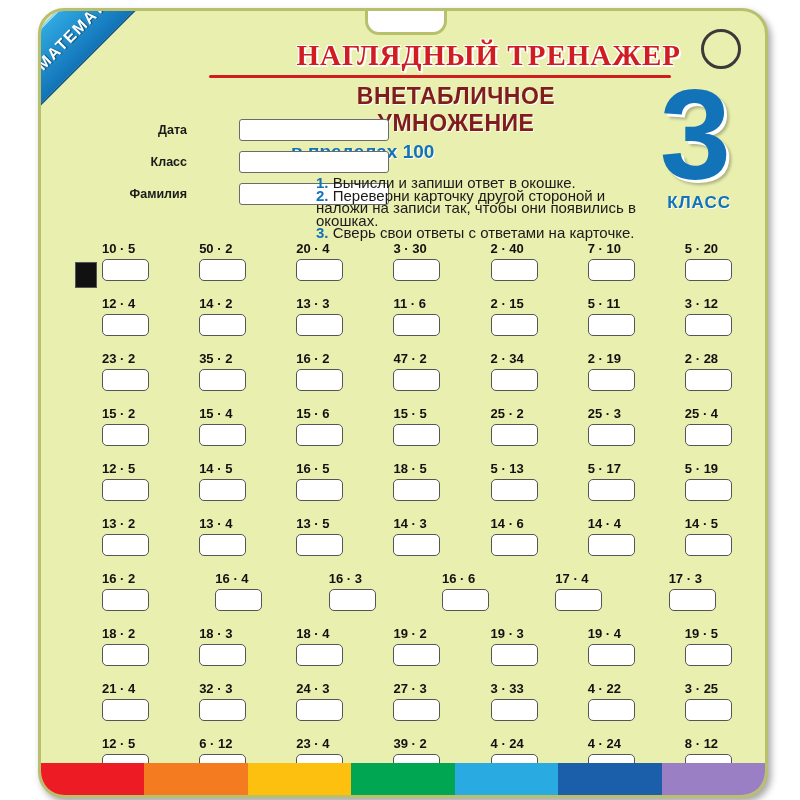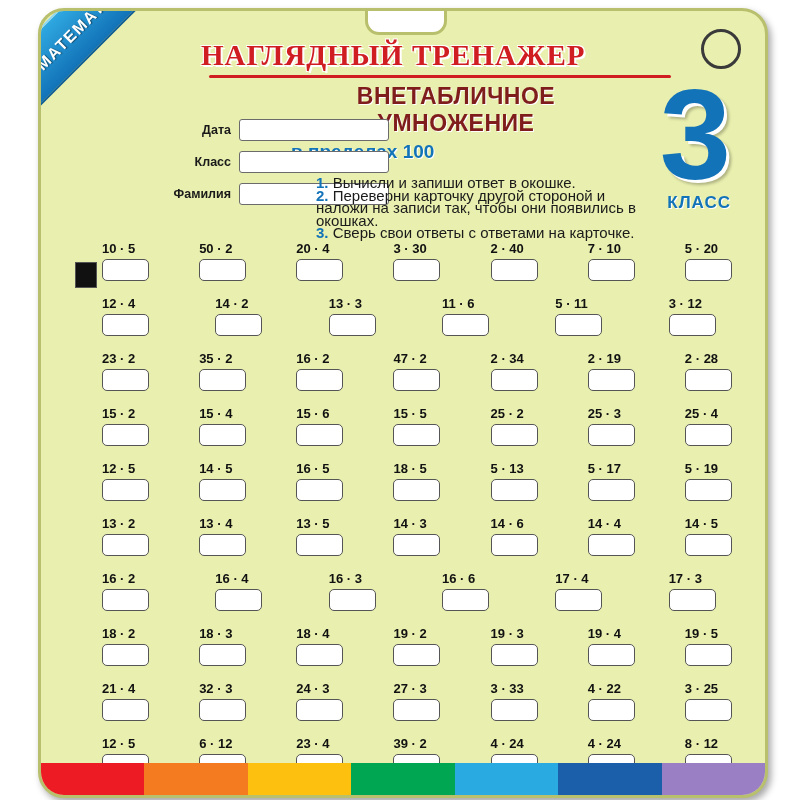--- a/index.html
+++ b/index.html
@@ -34,21 +34,21 @@
     border-bottom:2px solid #0d5c94;
   }
   .ribbon span{
     display:block;text-align:center;line-height:52px;
     color:#ffffff;font-weight:bold;font-size:16px;letter-spacing:1.5px;
     text-shadow:1px 1px 1px rgba(0,0,0,.45);
   }
 
   
   .title{
-    position:absolute;left:160px;top:28px;width:480px;text-align:left;
+    position:absolute;left:160px;top:28px;width:480px;text-align:right;
     font-size:29px;font-weight:bold;color:#cf1d22;letter-spacing:1px;
     text-shadow:2px 2px 0 #ffffff, -1px -1px 0 #ffffff, 1px -1px 0 #ffffff, -1px 1px 0 #ffffff;
     font-family:"Liberation Serif",serif;
   }
   .title-underline{
     position:absolute;left:168px;top:64px;width:462px;height:3px;background:#cf1d22;border-radius:2px;
   }
 
   .subtitle{
     position:absolute;left:250px;top:72px;width:330px;text-align:center;
@@ -68,21 +68,21 @@
     text-shadow:3px 3px 0 #ffffff, 5px 5px 3px rgba(0,0,0,.25);
   }
   .bignum-label{
     position:absolute;right:34px;top:182px;
     font-size:17px;font-weight:bold;color:#1273b8;letter-spacing:1px;
     text-shadow:1px 1px 0 #ffffff;
   }
 
   
   .form{position:absolute;left:78px;top:108px;width:270px;}
-  .form-row{display:flex;align-items:center;justify-content:flex-end;margin-bottom:10px;}
+  .form-row{display:flex;align-items:center;justify-content:flex-end;margin-bottom:10px;gap:44px;}
   .form-label{font-size:12.5px;font-weight:bold;color:#1a1a1a;margin-right:8px;}
   .form-input{
     width:148px;height:20px;background:#ffffff;border:1.5px solid #6b6b6b;border-radius:3px;
   }
 
   
   .instructions{
     position:absolute;left:275px;top:166px;width:320px;
     font-size:15px;color:#1a1a1a;line-height:12.6px;
   }
@@ -202,20 +202,24 @@
         <div class="cell">
           <div class="expr">14 · 2</div>
           <div class="box"></div>
         </div>
         <div class="cell">
           <div class="expr">13 · 3</div>
           <div class="box"></div>
         </div>
         <div class="cell">
           <div class="expr">11 · 6</div>
+          <div class="box"></div>
+        </div>
+        <div class="cell">
+          <div class="expr">2 · 15</div>
           <div class="box"></div>
         </div>
         <div class="cell">
           <div class="expr">5 · 11</div>
           <div class="box"></div>
         </div>
         <div class="cell">
           <div class="expr">3 · 12</div>
           <div class="box"></div>
         </div>

